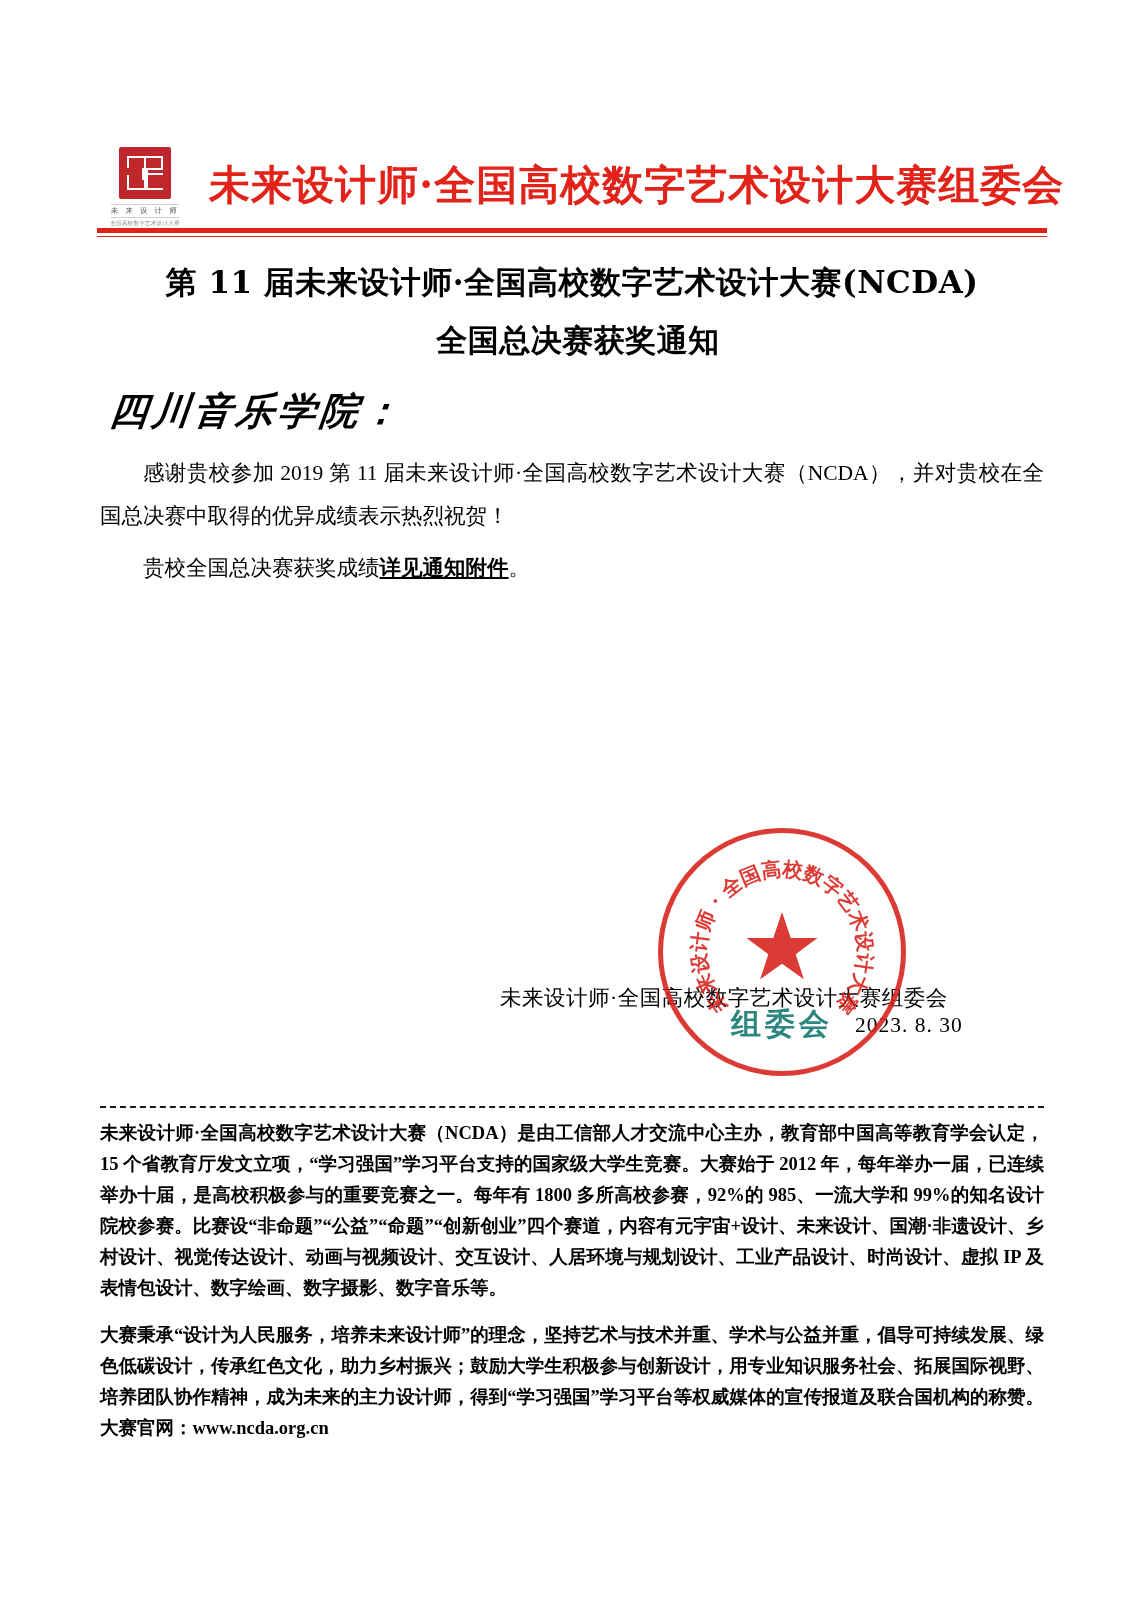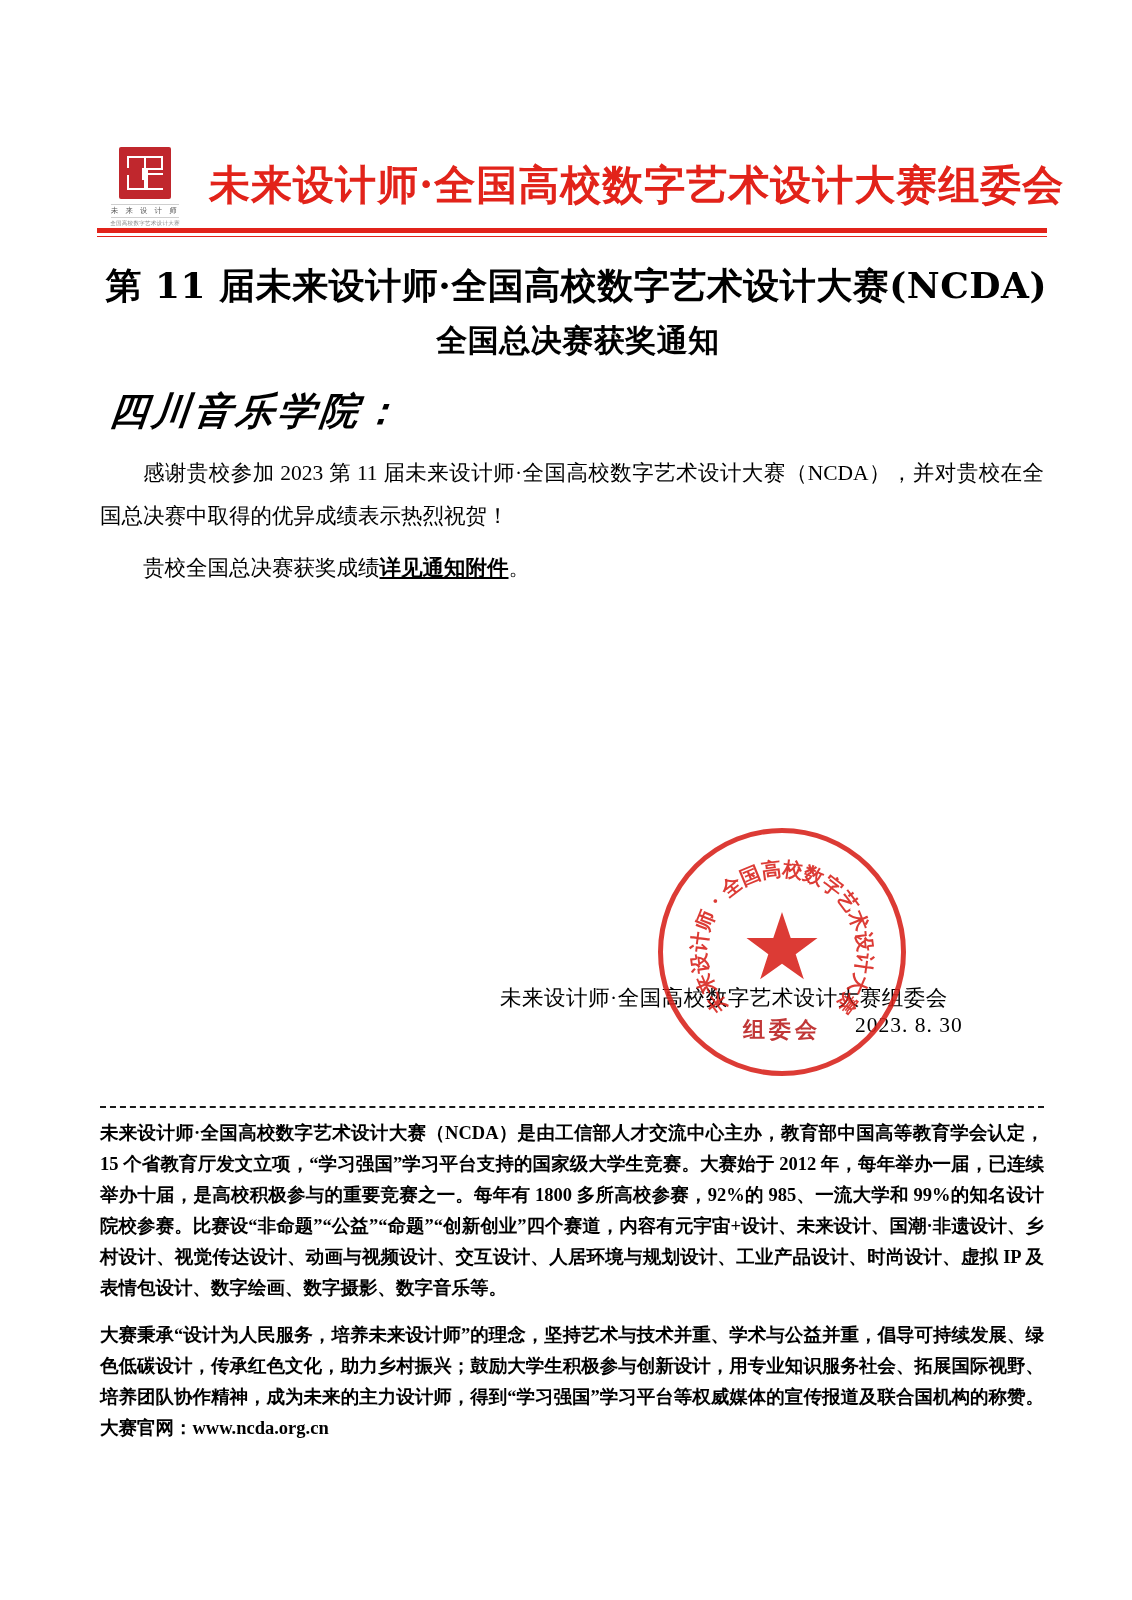--- a/index.html
+++ b/index.html
@@ -108,22 +108,22 @@
     height: 1px;
     background: #e2231a;
   }
 
   
   .doc-title {
     position: absolute;
     left: 97px;
     top: 262px;
     width: 950px;
-    text-align: right;
-    font-size: 36px;
+    text-align: center;
+    font-size: 31px;
     font-weight: 700;
     letter-spacing: 0.5px;
     font-family: "DejaVu Serif", "Liberation Serif", serif;
   }
   .doc-title2 {
     position: absolute;
     left: 103px;
     top: 320px;
     width: 950px;
     text-align: center;
@@ -214,22 +214,22 @@
     transform: translate(-50%, -96px);
     font-style: normal;
     white-space: nowrap;
   }
   .seal-bottom {
     position: absolute;
     left: 0;
     bottom: 26px;
     width: 238px;
     text-align: center;
-    color: #b91c1c;
-    font-size: 22px;
+    color: #0f766e;
+    font-size: 30px;
     font-weight: 700;
     letter-spacing: 4px;
     font-family: "DejaVu Serif", "Liberation Serif", serif;
   }
 
   .signature {
     position: absolute;
     left: 500px;
     top: 983px;
     font-size: 21.5px;
@@ -295,21 +295,21 @@
 
   <div class="rule-thick"></div>
   <div class="rule-thin"></div>
 
   <div class="doc-title">第 11 届未来设计师·全国高校数字艺术设计大赛(NCDA)</div>
   <div class="doc-title2">全国总决赛获奖通知</div>
 
   <div class="recipient">四川音乐学院：</div>
 
   <div class="body-block">
-    <p class="body-p">感谢贵校参加 2023 第 11 届未来设计师·全国高校数字艺术设计大赛（NCDA），并对贵校在全国总决赛中取得的优异成绩表示热烈祝贺！</p>
+    <p class="body-p">感谢贵校参加 2019 第 11 届未来设计师·全国高校数字艺术设计大赛（NCDA），并对贵校在全国总决赛中取得的优异成绩表示热烈祝贺！</p>
     <p class="body-p tight"><span>贵校全国总决赛获奖成绩</span><span class="u-bold">详见通知附件</span><span>。</span></p>
   </div>
 
   <div class="signature">未来设计师·全国高校数字艺术设计大赛组委会</div>
   <div class="sign-date">2023. 8. 30</div>
 
   <div class="seal">
     <div class="seal-ring-text" id="seal-ring">
         <span style="transform: rotate(-128deg);">
           <i>未</i>

